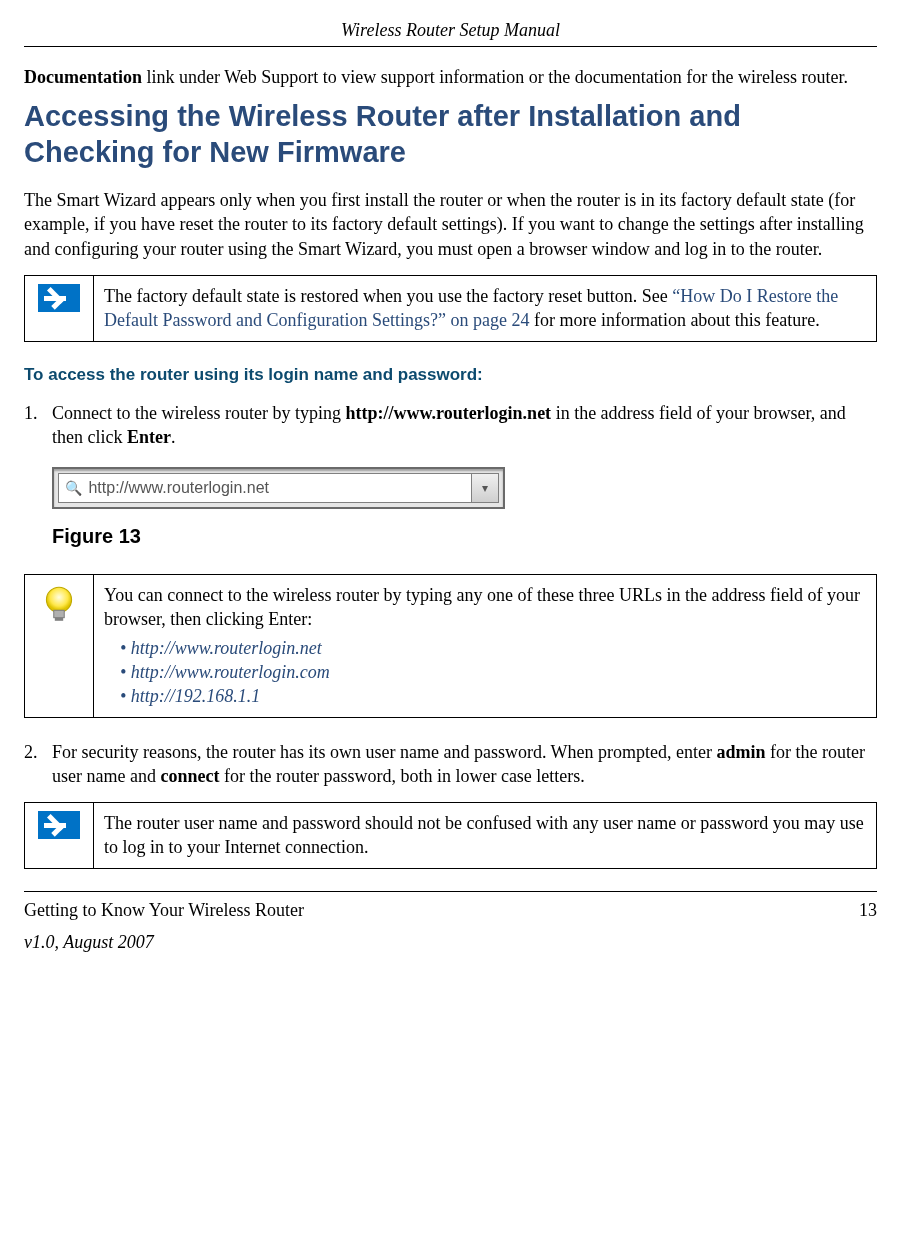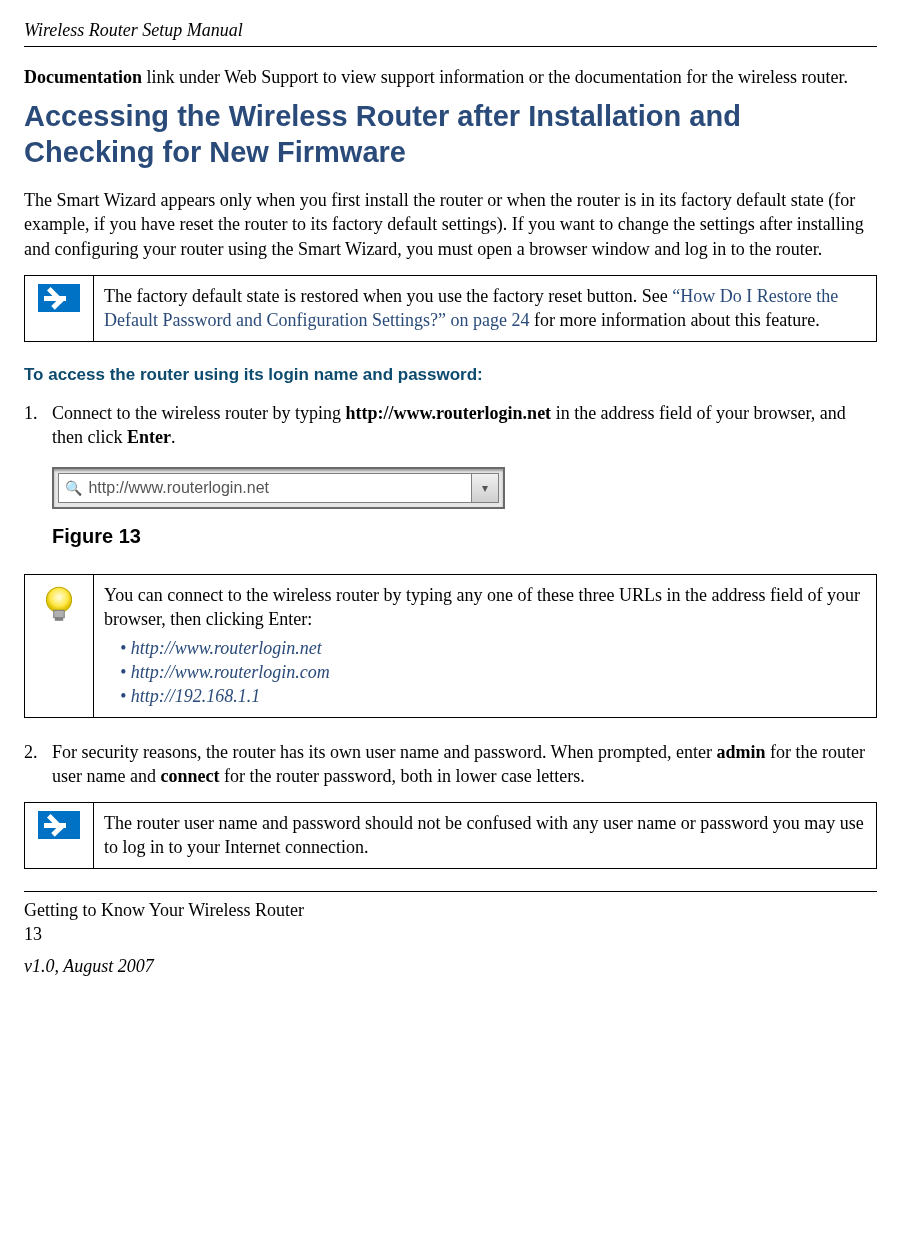--- a/index.html
+++ b/index.html
@@ -8,21 +8,21 @@
     line-height: 1.35;
     color: #000;
     margin: 0;
     padding: 18px 24px 10px 24px;
     width: 901px;
     box-sizing: border-box;
     background: #fff;
   }
   .running-header {
     font-style: italic;
-    text-align: left;
+    text-align: center;
     margin-bottom: 2px;
   }
   hr.top-rule, hr.bottom-rule {
     border: none;
     border-top: 1px solid #000;
     margin: 4px 0 18px 0;
   }
   hr.bottom-rule {
     margin: 20px 0 6px 0;
   }
@@ -166,21 +166,20 @@
   }
   .tip-urls li {
     font-style: italic;
     color: #2a4b7a;
     margin: 0;
   }
   .footer-row {
     display: flex;
     justify-content: space-between;
     font-size: 18px;
-    flex-direction: column;
   }
   .footer-version {
     text-align: left;
     font-style: italic;
     margin-top: 8px;
   }
 </style>
 </head>
 <body>
 

